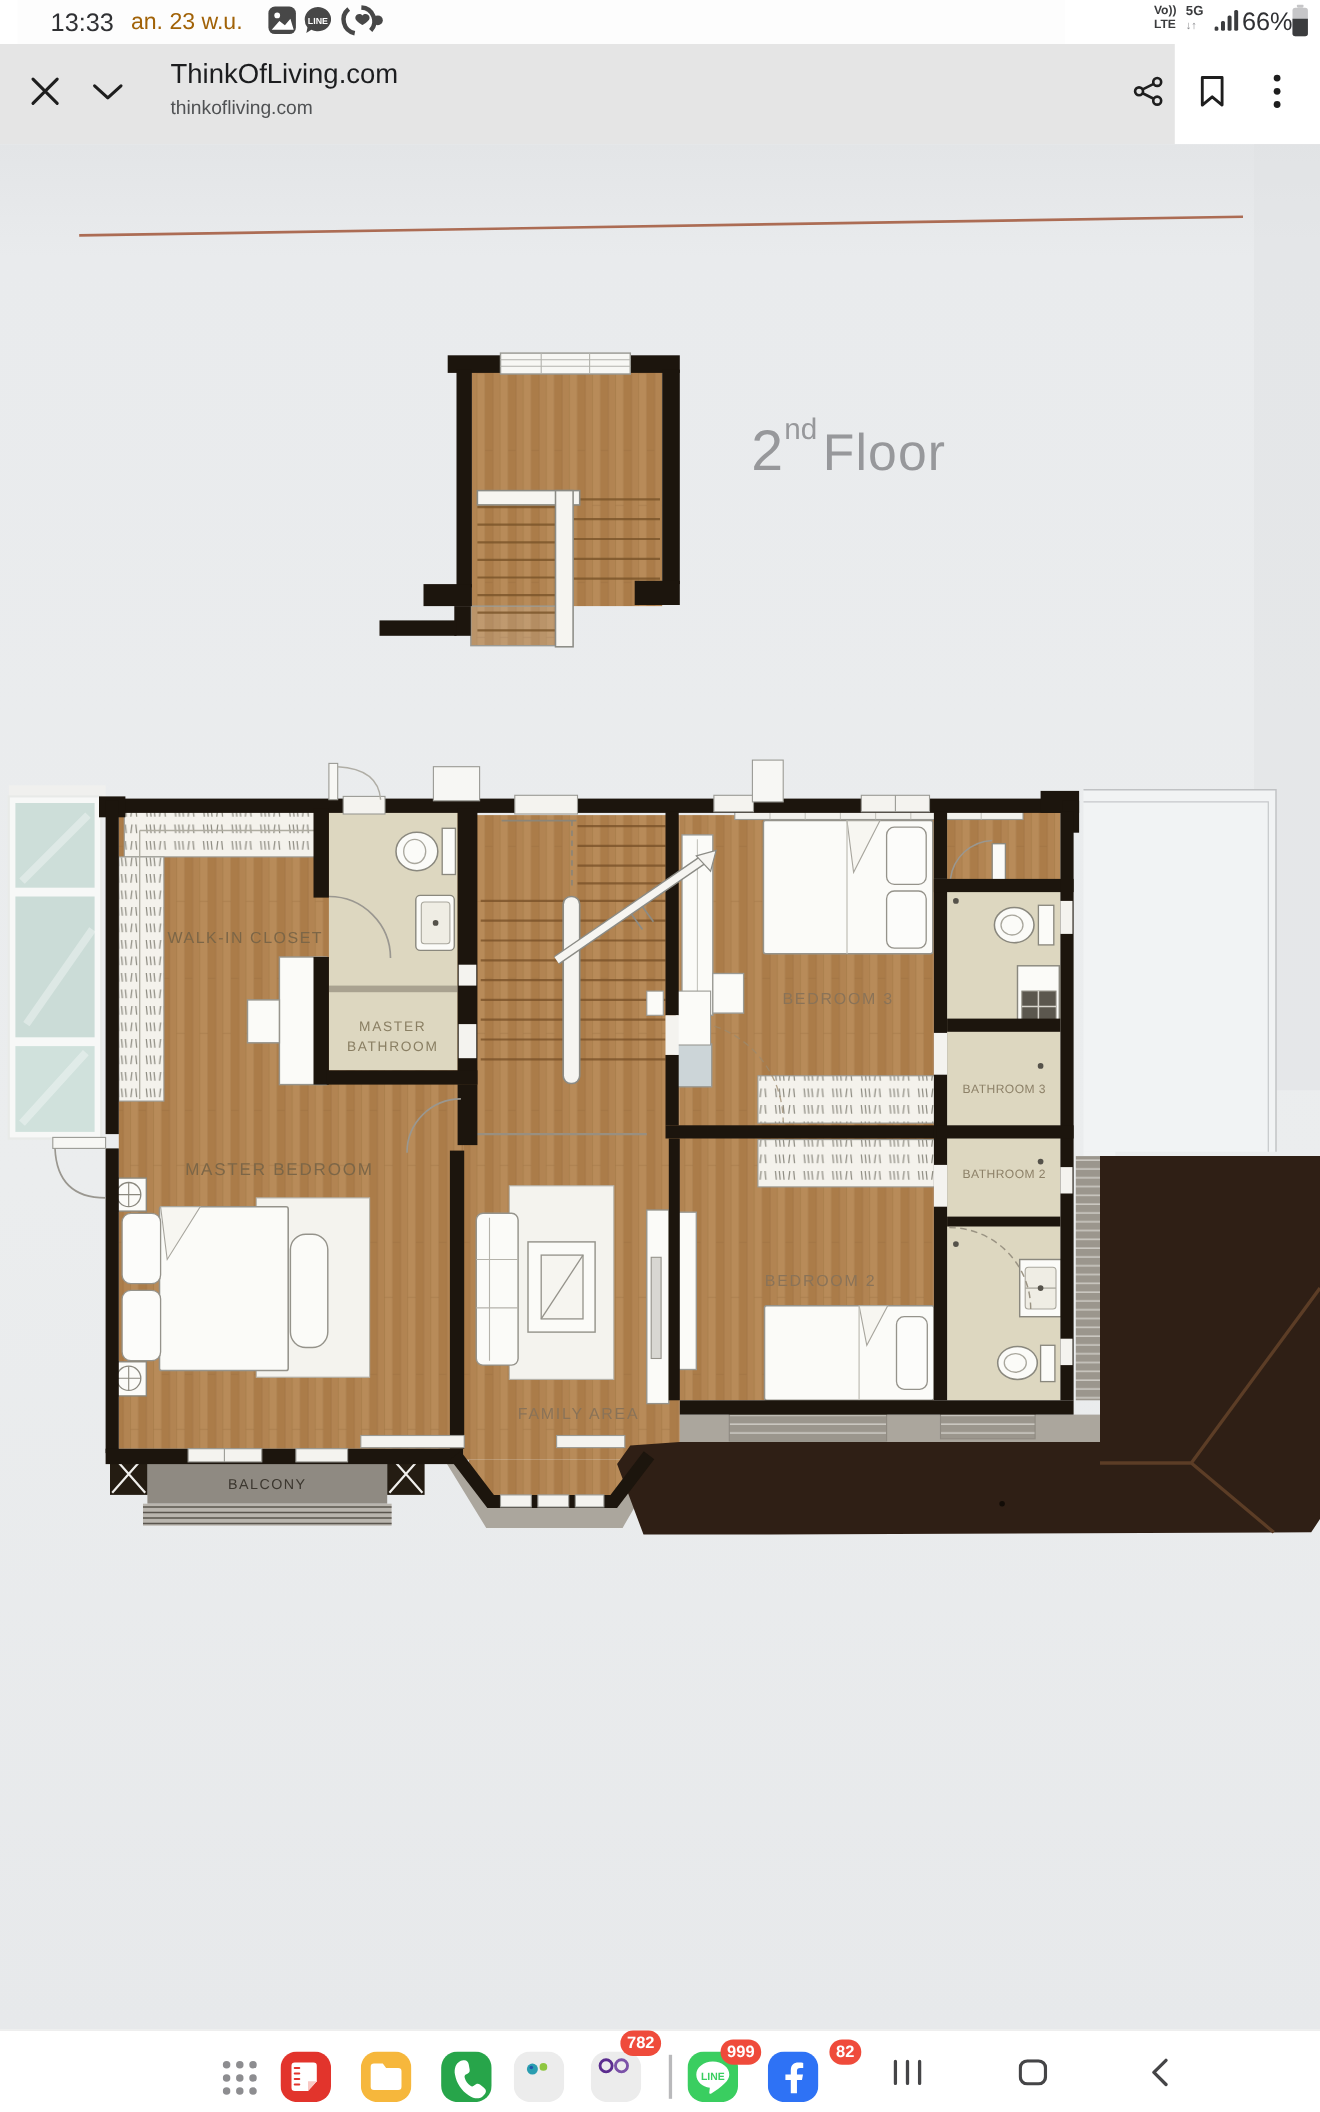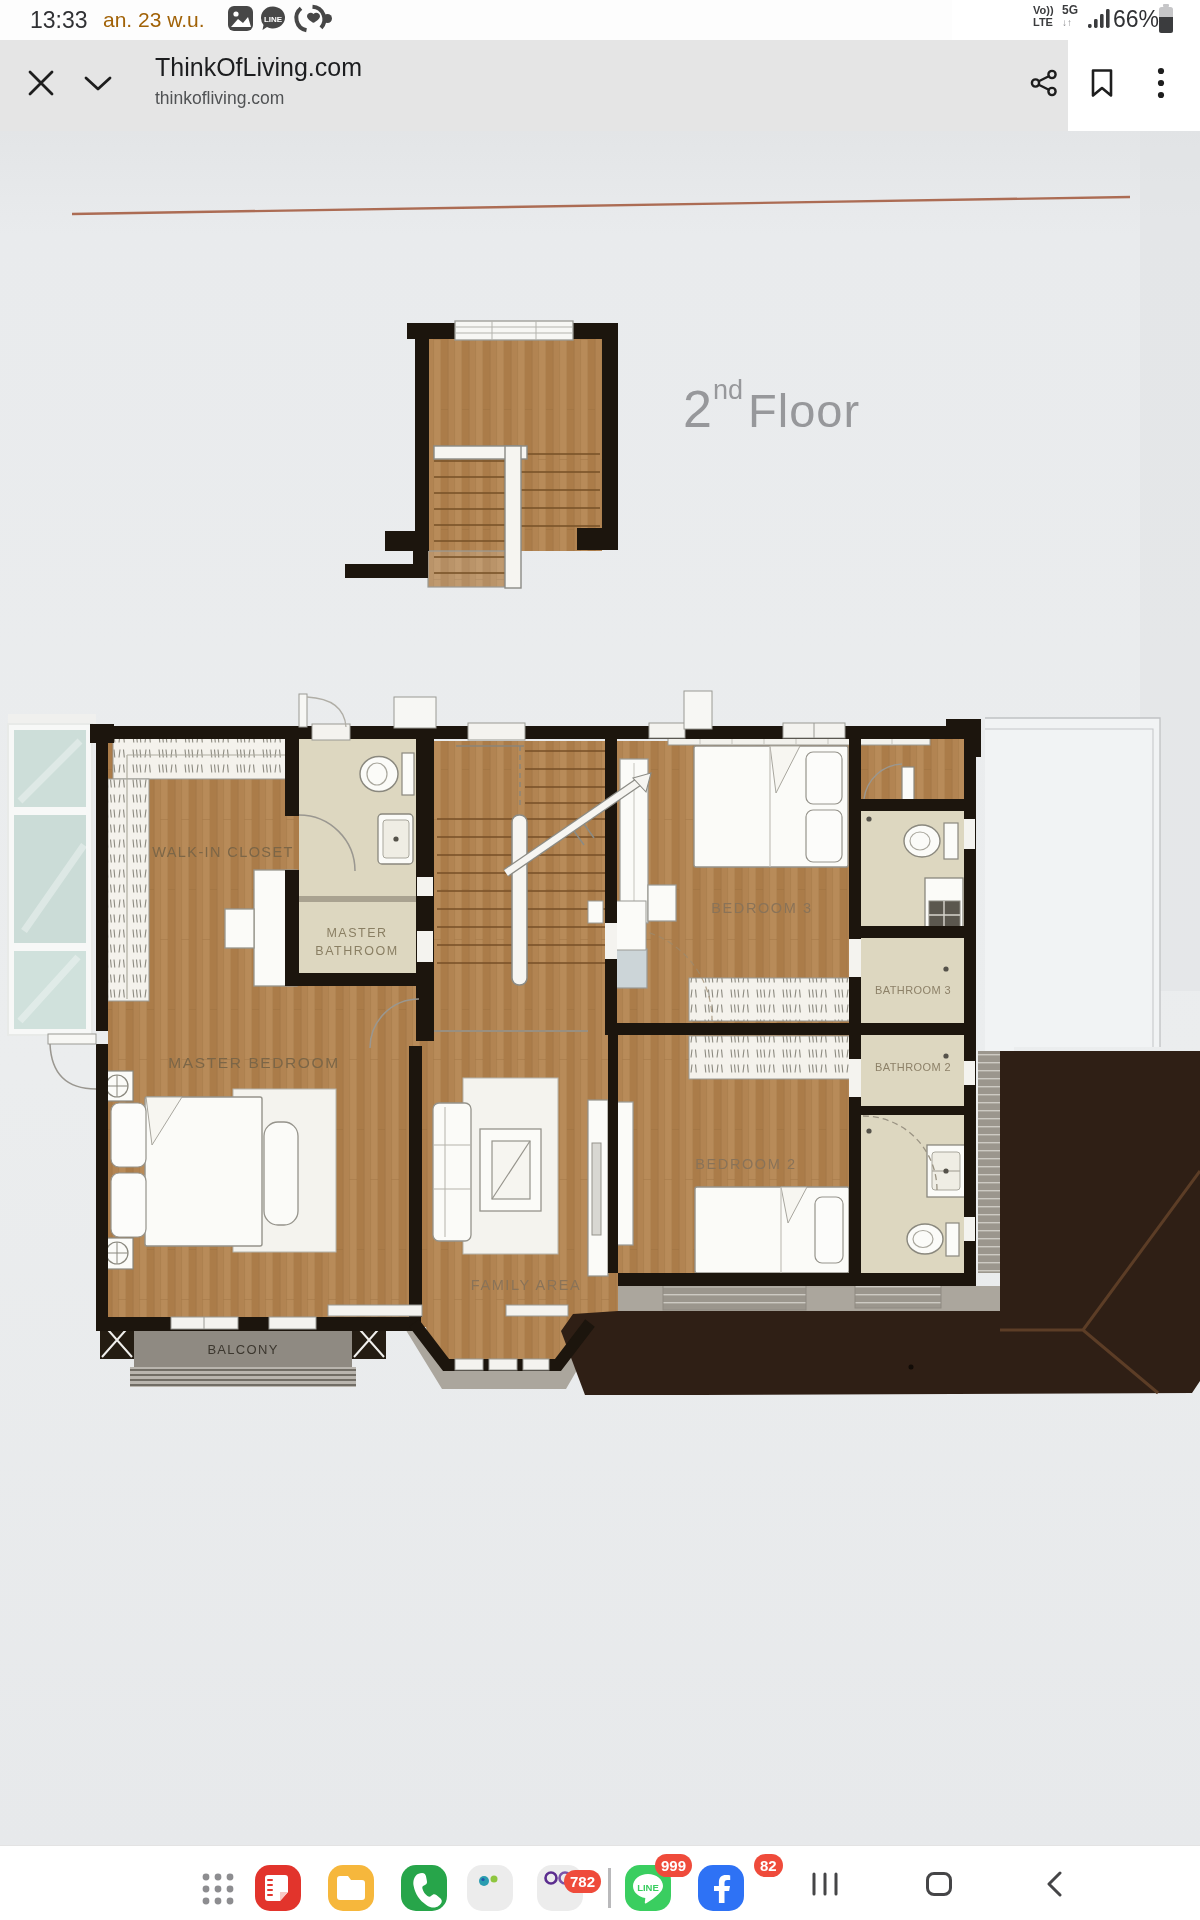--- a/index.html
+++ b/index.html
@@ -1,16 +1,16 @@
 <!DOCTYPE html>
 <html><head><meta charset="utf-8">
 <style>
 html,body{margin:0;padding:0;width:1200px;height:1920px;overflow:hidden;background:#fff;font-family:"Liberation Sans",sans-serif;}
 .abs{position:absolute;}
-#status{position:absolute;left:0;top:0;width:952px;height:40px;background:#fdfdfd;}
+#status{position:absolute;left:16px;top:0;width:952px;height:40px;background:#fdfdfd;}
 #header{position:absolute;left:0;top:40px;width:1068px;height:91px;background:#e5e5e5;}
 #content{position:absolute;left:0;top:131px;width:1200px;height:1714px;background:linear-gradient(180deg,#e3e5e7 0%,#e9ebed 6%,#ebedee 55%,#e7e9eb 100%);}
 #dock{position:absolute;left:0;top:1845px;width:1200px;height:75px;background:#fff;border-top:1px solid #e3e3e3;}
 .t{position:absolute;white-space:nowrap;}
 #wm{position:absolute;left:961px;top:1495px;width:189px;height:90px;background:rgba(108,112,134,0.66);border-radius:10px;color:#f1f2f7;text-align:center;}
 .badge{position:absolute;height:23px;border-radius:12px;background:#ef4b3b;color:#fff;font-size:15px;font-weight:bold;text-align:center;line-height:23px;padding:0 6px;}
 </style></head>
 <body>
 
 <div id="status">
@@ -380,21 +380,21 @@
  <div class="abs" style="left:608px;top:22px;width:2.5px;height:40px;background:#b9b9bb;"></div>
  <svg class="abs" style="left:625px;top:19px;" width="46" height="46" viewBox="0 0 46 46">
   <rect width="46" height="46" rx="15" fill="#3ace60"></rect>
   <path d="M23 9 c-8.3 0 -15 5.4 -15 12.1 0 6 5.3 11 12.3 11.9 l-0.5 4.4 c-0.1 0.8 0.8 1.3 1.5 0.9 4.5 -2.8 9.5 -6.3 12.3 -9.3 2.7 -2.4 4.4 -5 4.4 -7.9 0 -6.7 -6.7 -12.1 -15 -12.1z" fill="#fff"></path>
   <text x="23" y="25.5" font-size="9.5" font-weight="bold" fill="#3ace60" text-anchor="middle">LINE</text>
  </svg>
  <svg class="abs" style="left:698px;top:19px;" width="46" height="46" viewBox="0 0 46 46">
   <rect width="46" height="46" rx="15" fill="#2e72f5"></rect>
   <path d="M26.5 38 v-12 h4.6 l0.9 -5 h-5.5 v-3.2 c0 -1.7 0.8 -2.8 2.9 -2.8 h2.8 v-4.6 c-0.7 -0.1 -2.6 -0.3 -4.3 -0.3 -4.3 0 -7 2.4 -7 7 v3.9 h-4.9 v5 h4.9 v12 z" fill="#fff"></path>
  </svg>
- <div class="badge" style="left:564px;top:24px;text-align:center;">782</div>
+ <div class="badge" style="left:564px;top:0;text-align:center;">782</div>
  <div class="badge" style="left:655px;top:8px;">999</div>
  <div class="badge" style="left:754px;top:8px;">82</div>
  <svg class="abs" style="left:812px;top:26px;" width="28" height="24" viewBox="0 0 28 24">
   <g stroke="#454547" stroke-width="3" stroke-linecap="round">
         <path d="M2 2 V22 M13 2 V22 M24 2 V22"></path>
       </g>
  </svg>
  <svg class="abs" style="left:926px;top:26px;" width="26" height="24" viewBox="0 0 26 24">
   <rect x="1.5" y="1.5" width="23" height="21" rx="6.5" fill="none" stroke="#454547" stroke-width="3"></rect>
  </svg>

